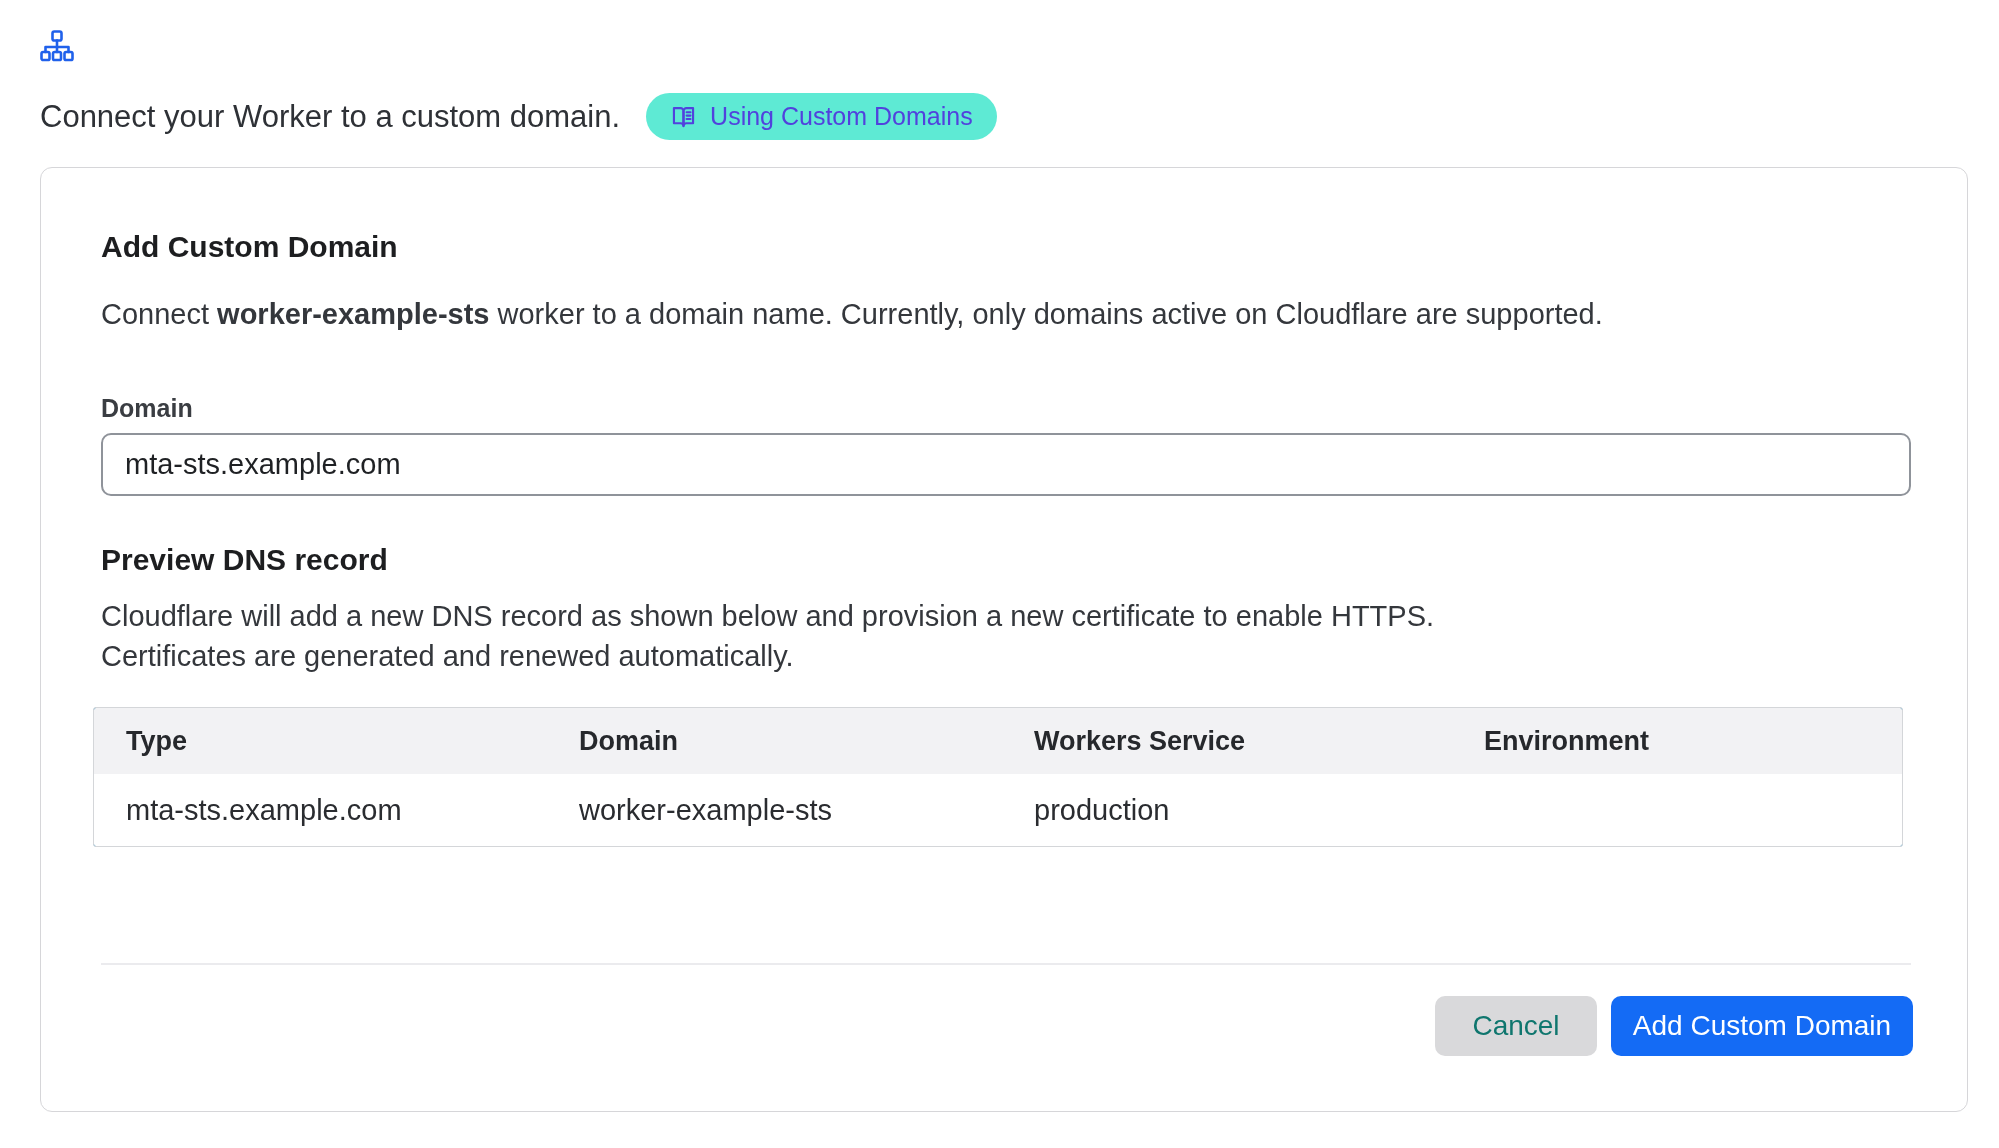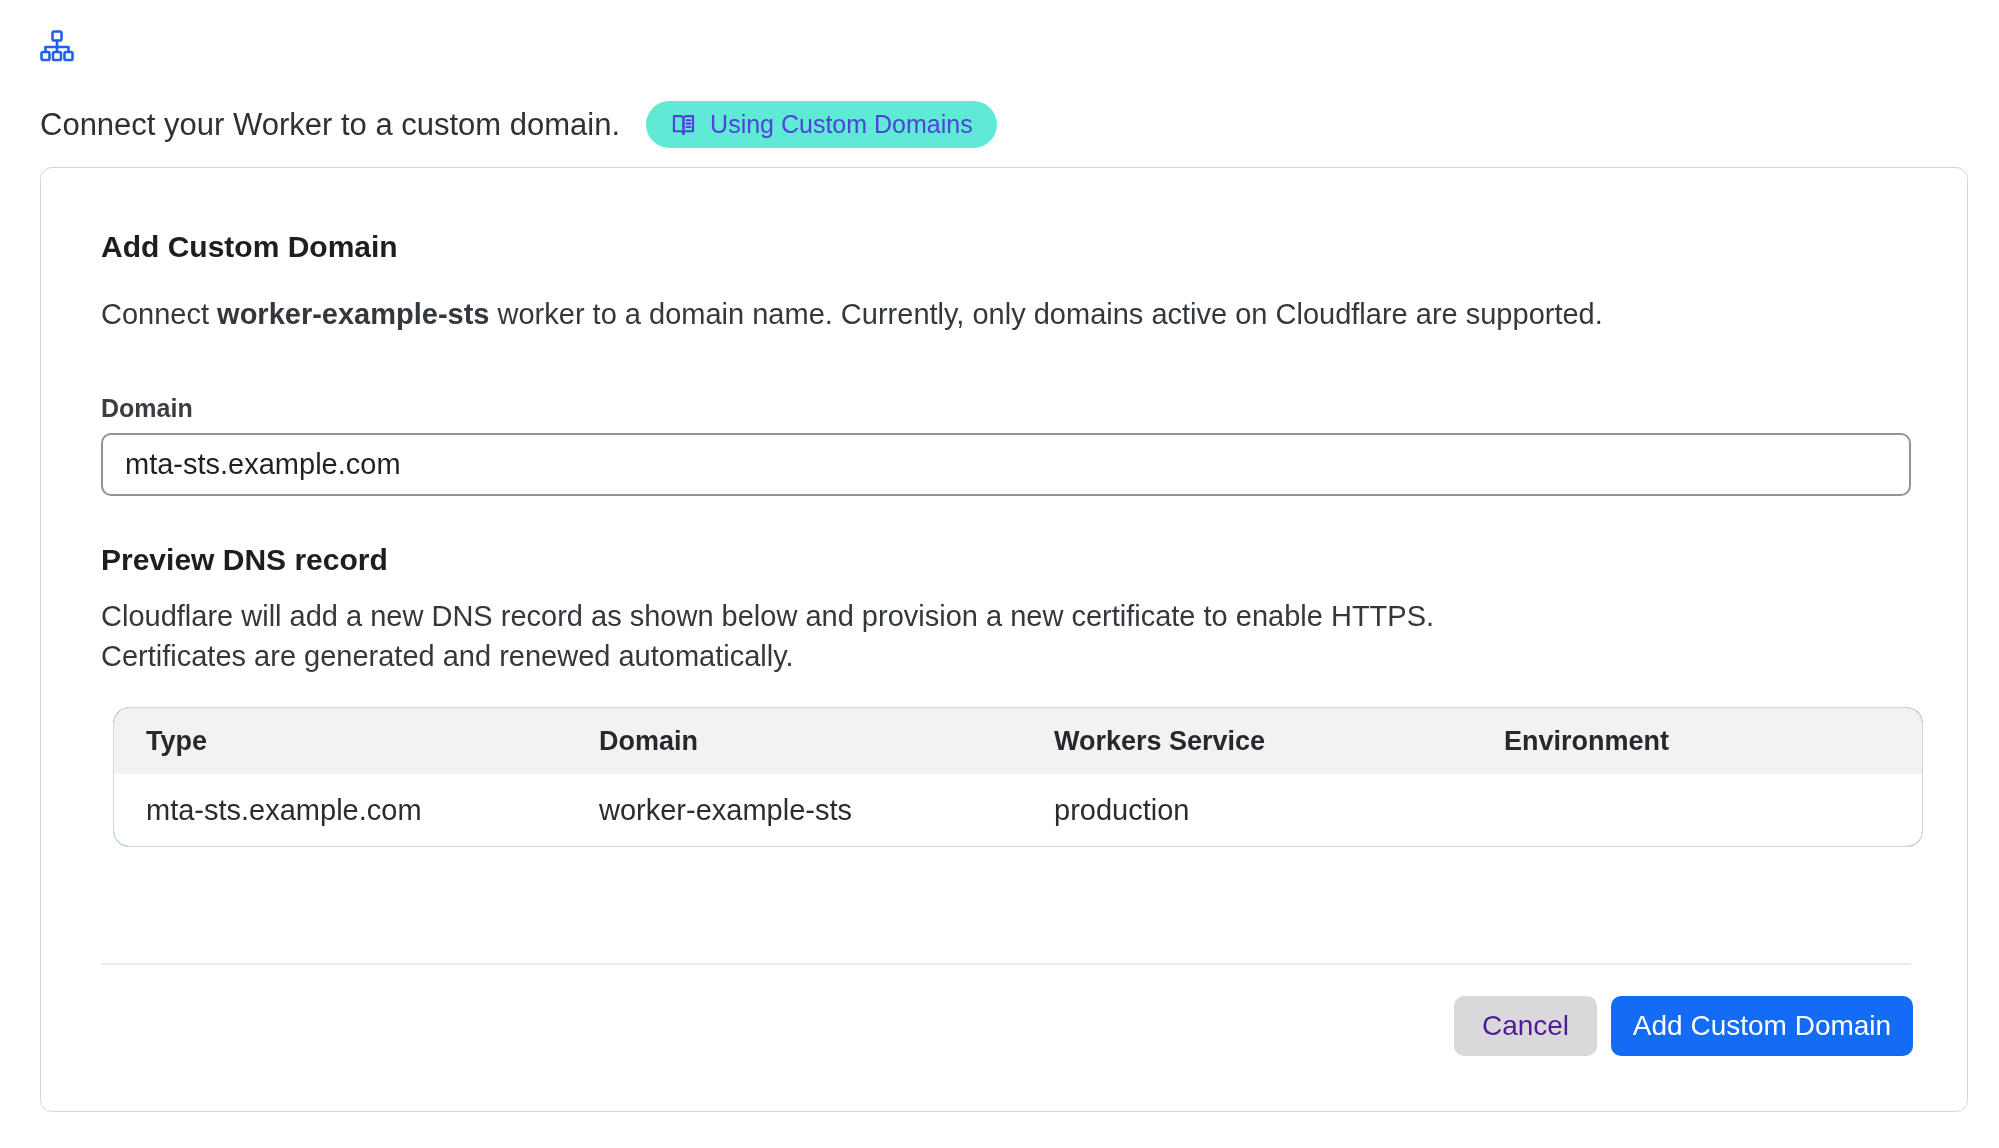--- a/index.html
+++ b/index.html
@@ -5,21 +5,21 @@
   * { margin:0; padding:0; box-sizing:border-box; }
   html,body { background:#ffffff; }
   body { font-family:"Liberation Sans", sans-serif; color:#1d1e20; }
   #page {
     position:relative; width:1999px; height:1148px; background:#ffffff; overflow:hidden;
   }
 
   
   .hdr-title-row { position:absolute; left:40px; top:30px; display:flex; align-items:center; gap:22px; }
   .hdr-title { font-size:32px; font-weight:700; color:#1d1e20; letter-spacing:.2px; }
-  .hdr-sub-row { position:absolute; left:40px; top:93px; display:flex; align-items:center; gap:26px;margin-top:8px; }
+  .hdr-sub-row { position:absolute; left:40px; top:93px; display:flex; align-items:center; gap:26px; }
   .hdr-sub { font-size:31px; font-weight:400; color:#2e3136; }
   .docs-pill {
     display:inline-flex; align-items:center; gap:13px; height:47px; padding:16px 24px;
     background:#5eead4; border:none; border-radius:24px; cursor:pointer;
     font-family:"Liberation Sans", sans-serif; font-size:25px; font-weight:500; color:#5142dd;
   }
 
   
   .card {
     position:absolute; left:40px; top:167px; width:1928px; height:945px;
@@ -35,37 +35,37 @@
 
   .field-label { position:absolute; left:60px; top:226px; font-size:25px; font-weight:700; color:#3a3d42; }
   .domain-input {
     position:absolute; left:60px; top:265px; width:1810px; height:63px;
     border:2px solid #8f939a; border-radius:10px; padding:0 22px;
     font-family:"Liberation Sans", sans-serif; font-size:29px; color:#1f2124; background:#ffffff; outline:none;
   }
 
   
   .dns-table {
-    position:absolute; left:72px; top:539px; width:1810px;
-    border:1px solid #d4d6d9; border-radius:16px; overflow:hidden; background:#0369a1;
+    position:absolute; left:52px; top:539px; width:1810px;
+    border:1px solid #d4d6d9; border-radius:3px; overflow:hidden; background:#0369a1;
   }
   .t-row { display:grid; grid-template-columns:453px 455px 450px 1fr; align-items:center; padding:0 32px; }
   .t-head { height:66px; background:#f2f2f4; }
   .t-head .t-cell { font-size:27px; font-weight:700; color:#26282c; }
   .t-body { height:72px; background:#ffffff; }
   .t-body .t-cell { font-size:29px; font-weight:400; color:#2a2c30; }
   .t-body .t-cell.type { font-weight:700; color:#1d1e20; }
 
   
   .divider { position:absolute; left:60px; top:795px; width:1810px; height:2px; background:#ebebee; }
   .actions { position:absolute; left:60px; top:828px; width:1812px; height:60px;
              display:flex; justify-content:flex-end; align-items:center; gap:14px; }
   .btn { height:60px; border:none; border-radius:10px; cursor:pointer;
          font-family:"Liberation Sans", sans-serif; font-size:28px; }
-  .btn-cancel { width:143px; background:#d9d9db; color:#4c1d95; font-weight:400; }
+  .btn-cancel { width:162px; background:#d9d9db; color:#0f766e; font-weight:400; }
   .btn-primary { width:302px; background:#146bf5; color:#ffffff; font-weight:400; }
 
   .icon-wrap { display:inline-flex; align-items:center; justify-content:center; }
 </style>
 </head>
 <body>
 
 <div id="page">
 
   <div class="hdr-title-row">

